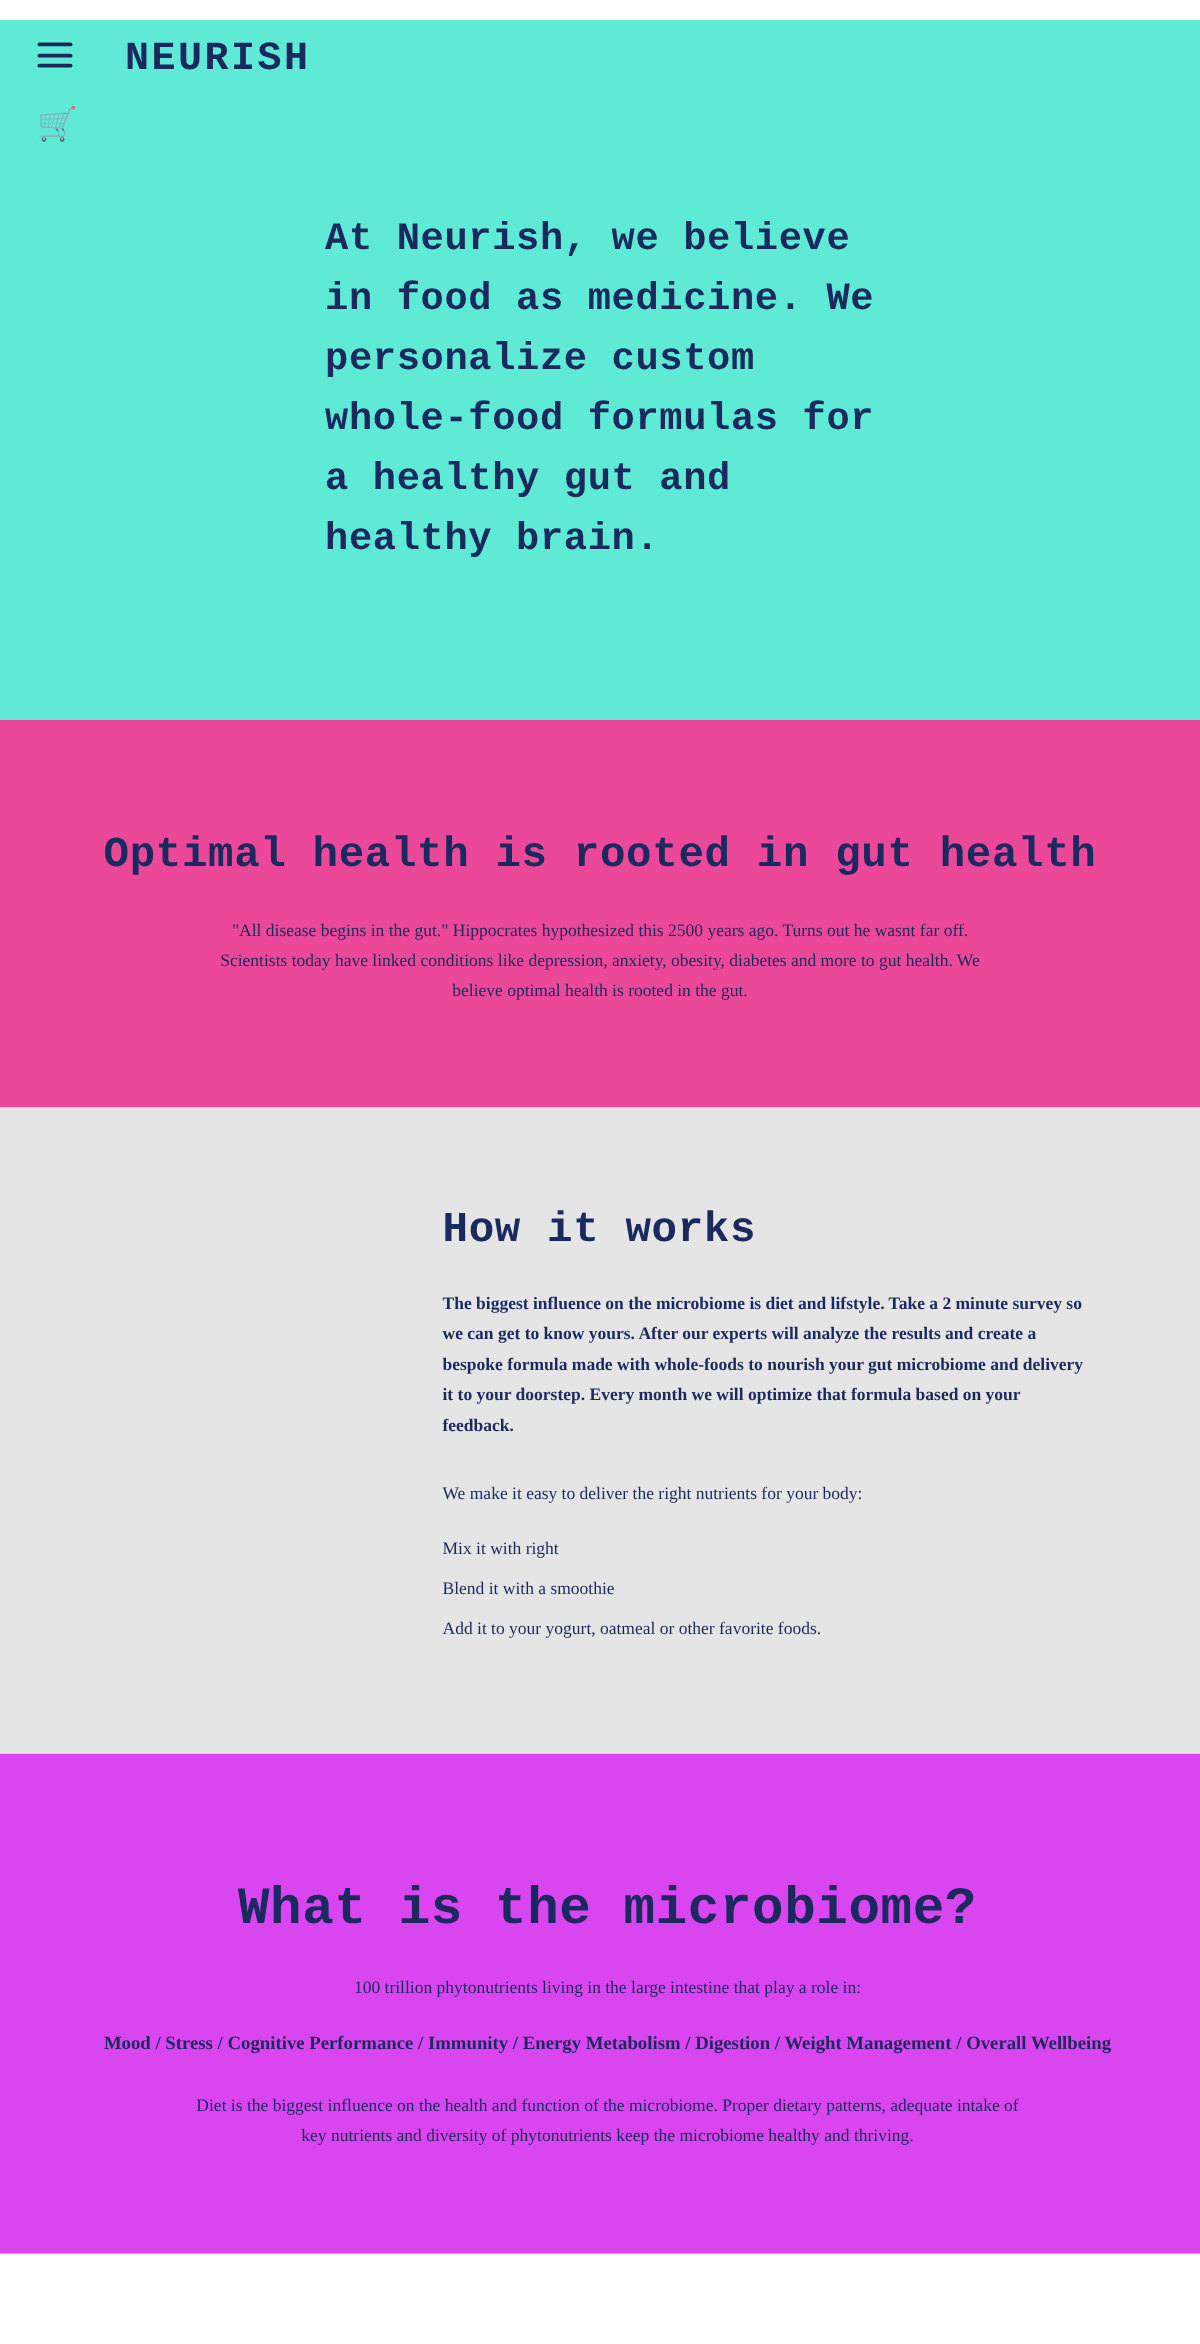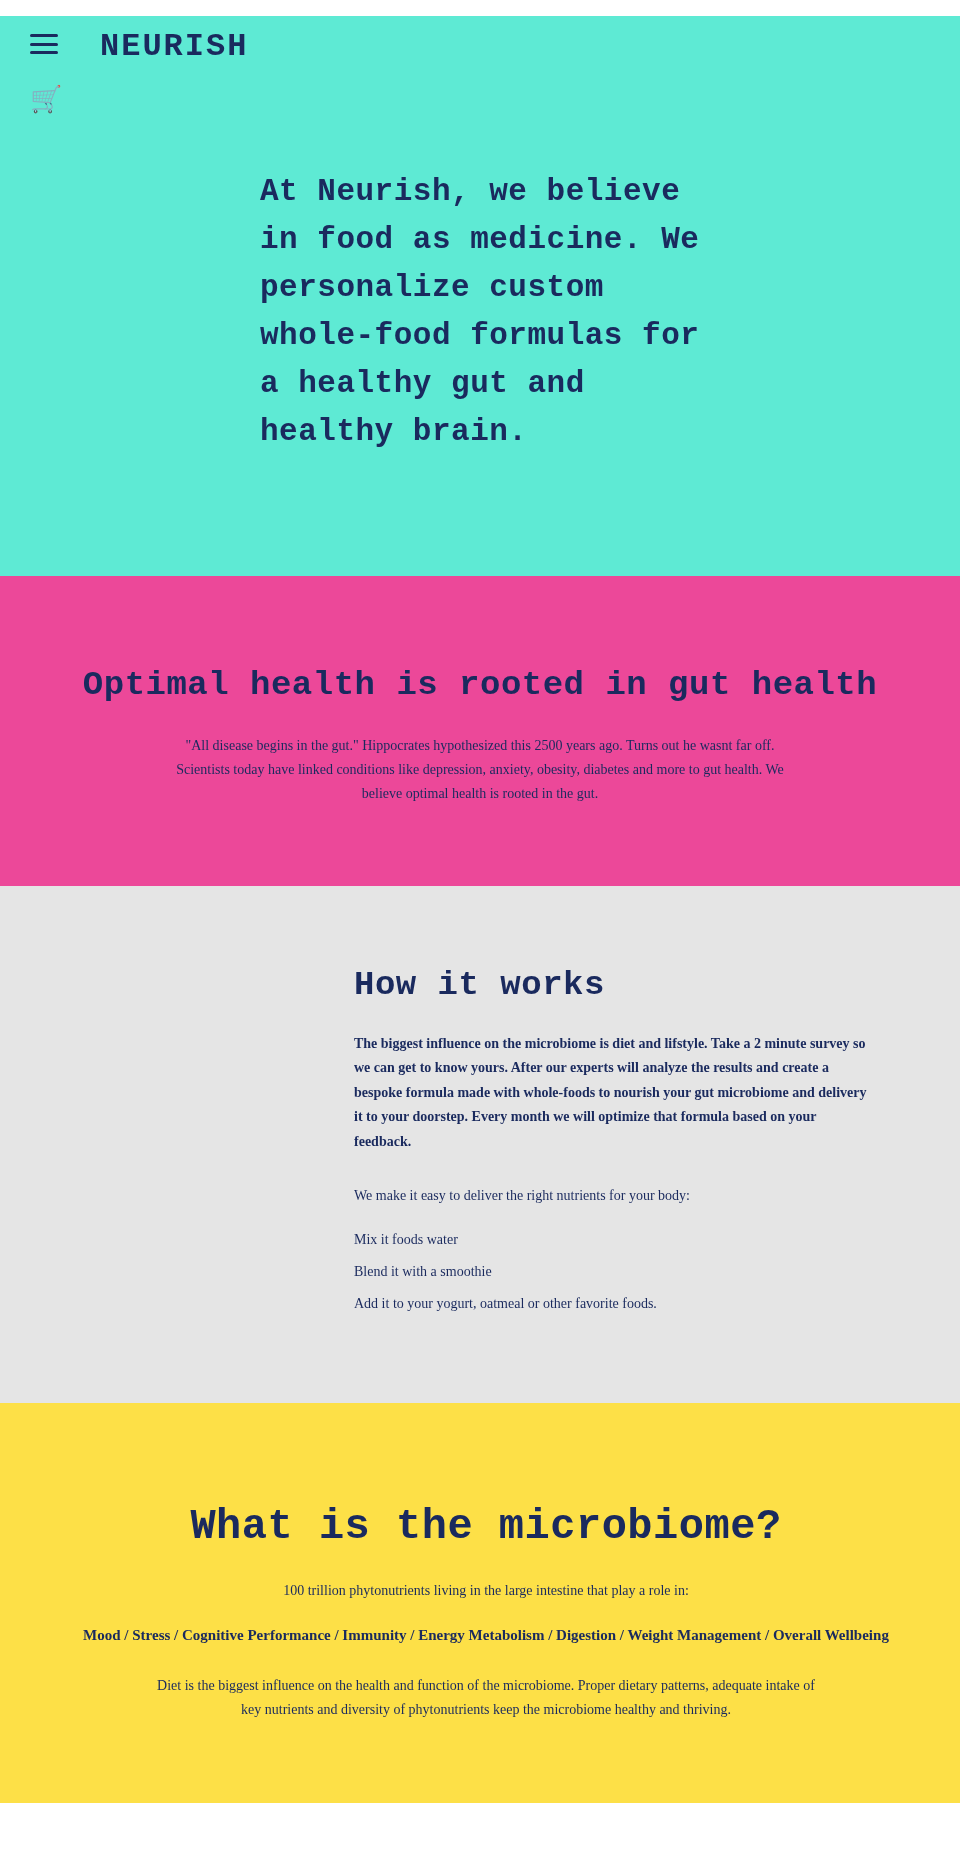--- a/index.html
+++ b/index.html
@@ -146,21 +146,21 @@
     .section-how .list-item {
       font-family: Georgia, serif;
       font-size: 14px;
       color: #1a2a5e;
       line-height: 1.7;
       margin-bottom: 8px;
     }
 
     
     .section-microbiome {
-      background: #fde047;
+      background: #d946ef;
       padding: 100px 68px 80px 80px;
       text-align: center;
     }
 
     .section-microbiome h2 {
       font-family: 'Courier New', monospace;
       font-size: 42px;
       font-weight: 900;
       color: #1a2a5e;
       margin-bottom: 28px;
@@ -222,21 +222,21 @@
 <div class="section-optimal">
   <h2>Optimal health is rooted in gut health</h2>
   <p>"All disease begins in the gut." Hippocrates hypothesized this 2500 years ago. Turns out he wasnt far off. Scientists today have linked conditions like depression, anxiety, obesity, diabetes and more to gut health. We believe optimal health is rooted in the gut.</p>
 </div>
 
 <div class="section-how">
   <div class="section-how-inner">
     <h2>How it works</h2>
     <p class="main-para">The biggest influence on the microbiome is diet and lifstyle. Take a 2 minute survey so we can get to know yours. After our experts will analyze the results and create a bespoke formula made with whole-foods to nourish your gut microbiome and delivery it to your doorstep. Every month we will optimize that formula based on your feedback.</p>
     <p class="sub-intro">We make it easy to deliver the right nutrients for your body:</p>
-    <p class="list-item">Mix it foods water</p>
+    <p class="list-item">Mix it with right</p>
     <p class="list-item">Blend it with a smoothie</p>
     <p class="list-item">Add it to your yogurt, oatmeal or other favorite foods.</p>
   </div>
 </div>
 
 <div class="section-microbiome">
   <h2>What is the microbiome?</h2>
   <p class="intro-text">100 trillion phytonutrients living in the large intestine that play a role in:</p>
   <p class="microbiome-tags">Mood / Stress / Cognitive Performance / Immunity / Energy Metabolism / Digestion / Weight Management / Overall Wellbeing</p>
   <p class="bottom-text">Diet is the biggest influence on the health and function of the microbiome. Proper dietary patterns, adequate intake of key nutrients and diversity of phytonutrients keep the microbiome healthy and thriving.</p>

